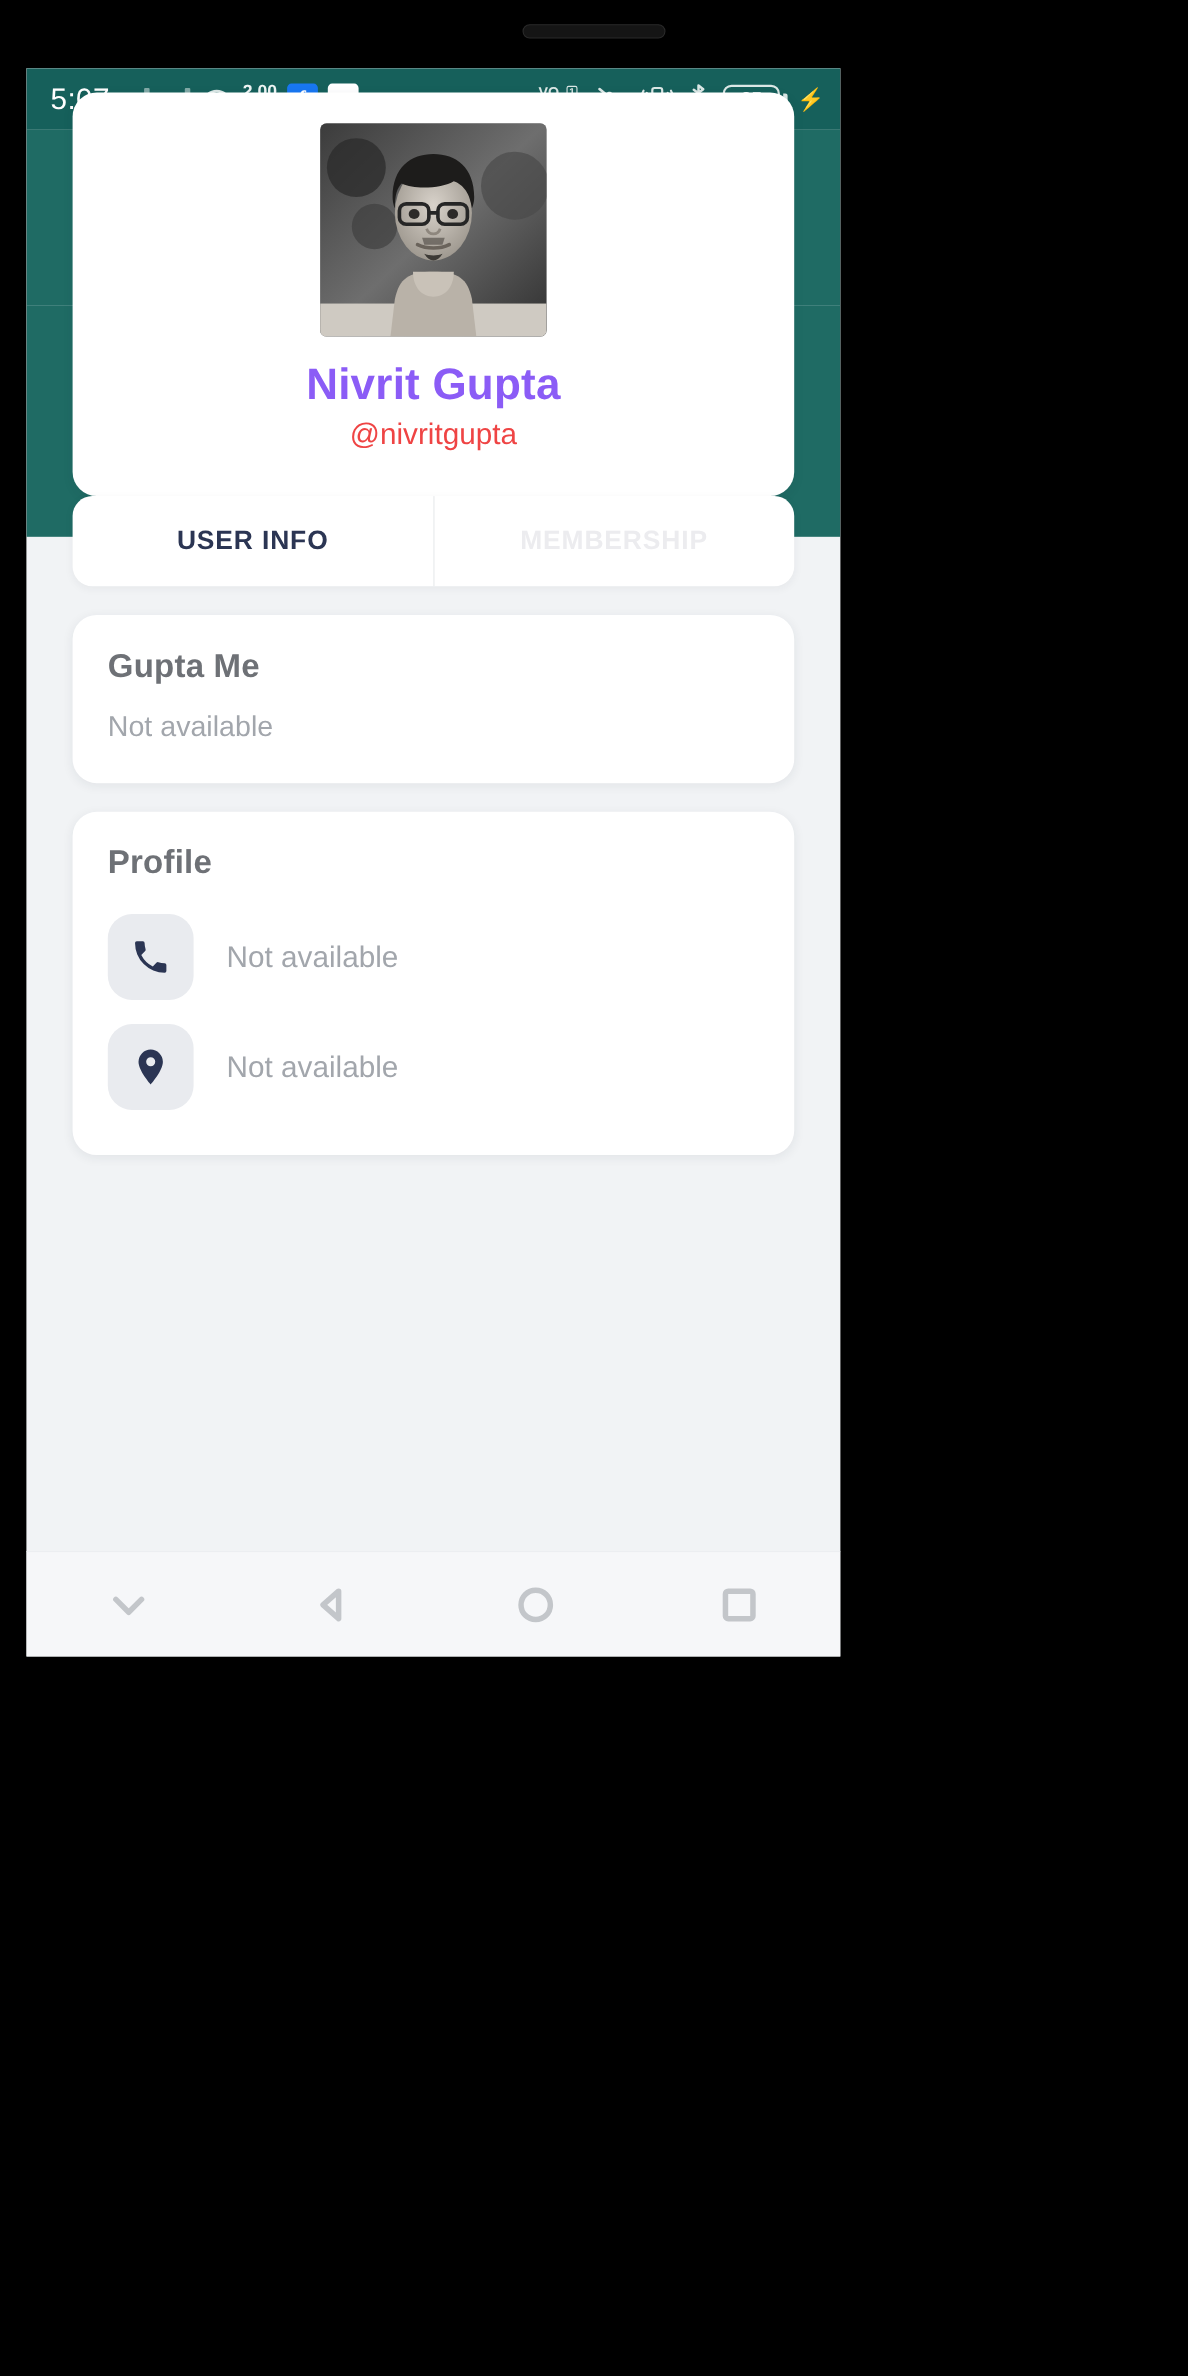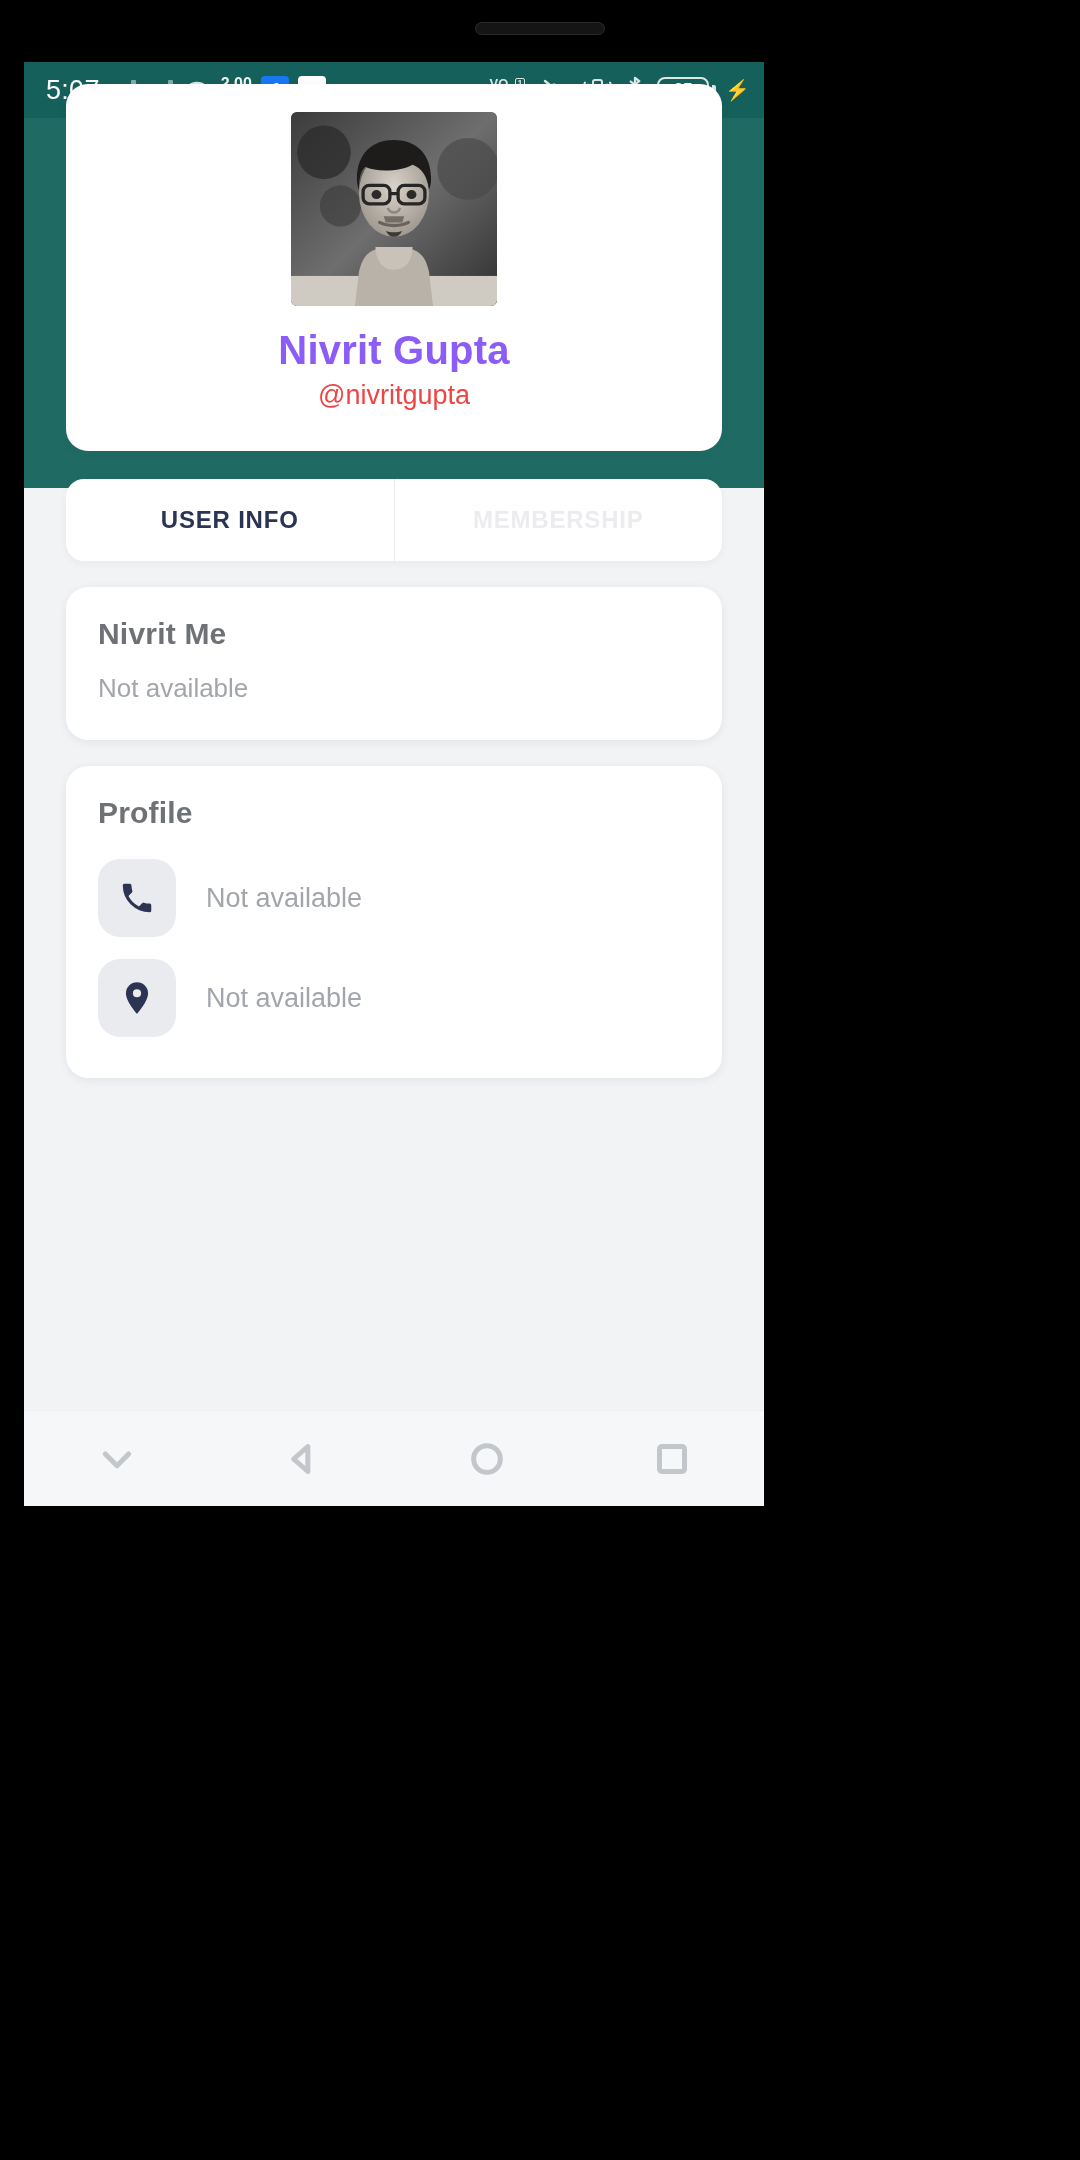--- a/index.html
+++ b/index.html
@@ -132,21 +132,20 @@
     font-size:40px; font-weight:700; color:#8b5cf6;
     letter-spacing:.2px;
   }
   #profile-handle {
     margin-top:7px;
     font-size:27px; font-weight:400; color:#ef4444;
   }
 
   
   #tabs {
-    margin-top:28px;
     display:flex;
     background:#ffffff;
     border-radius:18px;
     overflow:hidden;
     box-shadow:0 2px 8px rgba(30,40,60,.05);
   }
   .tab {
     flex:1; height:82px;
     display:flex; align-items:center; justify-content:center;
     font-size:24px; font-weight:700; letter-spacing:.8px;
@@ -343,21 +342,21 @@
         <div id="profile-name">Nivrit Gupta</div>
         <div id="profile-handle">@nivritgupta</div>
       </div>
 
       <div id="tabs">
         <div class="tab active">USER INFO</div>
         <div class="tab inactive">MEMBERSHIP</div>
       </div>
 
       <div class="card" id="about-card">
-        <div class="section-title">Nivrit Me</div>
+        <div class="section-title">Gupta Me</div>
         <div id="about-text">Not available</div>
       </div>
 
       <div class="card" id="contact-card">
         <div class="section-title">Profile</div>
         <div id="contact-list">
 
           <div class="contact-row">
             <span class="c-icon">
               <svg viewBox="0 0 24 24">

